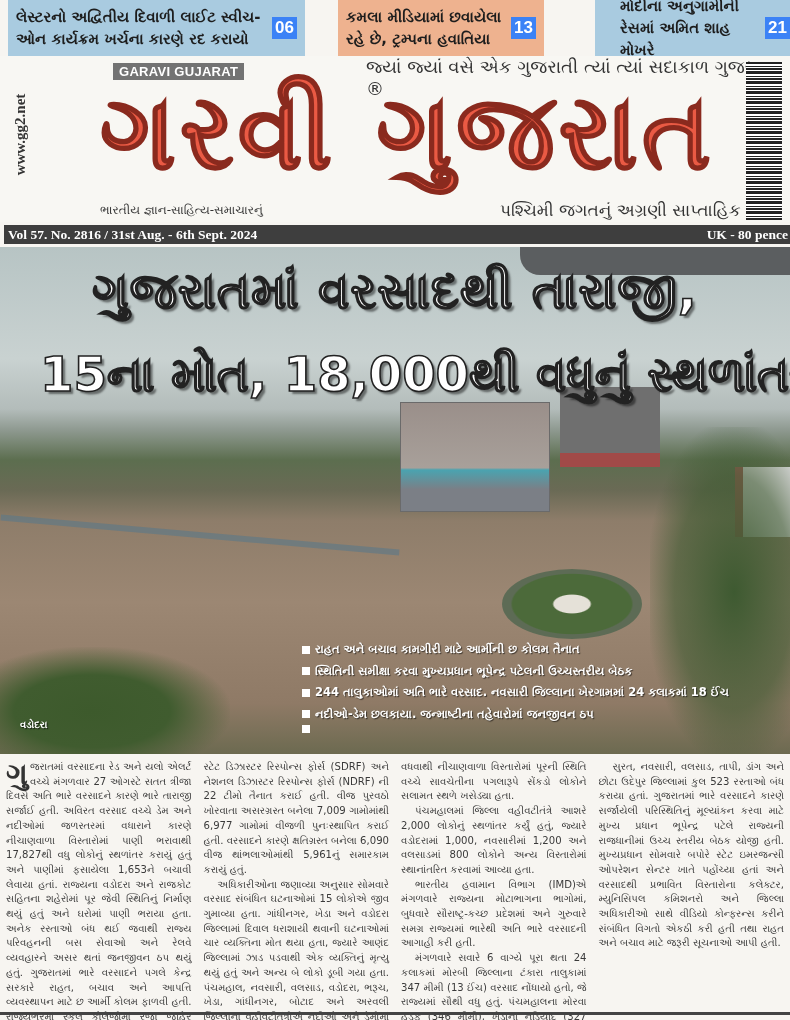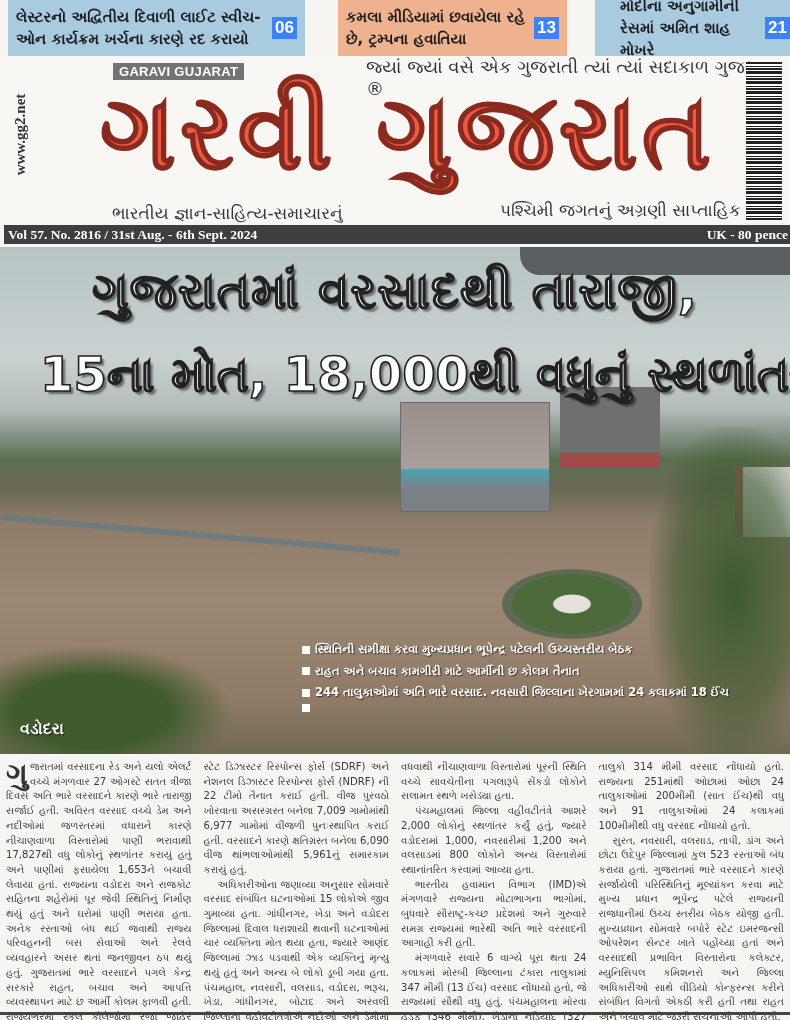--- a/index.html
+++ b/index.html
@@ -5,30 +5,30 @@
   * { box-sizing: border-box; margin: 0; padding: 0; }
   html, body { width: 790px; height: 1020px; overflow: hidden; background: #f7f5f1; }
   body { position: relative; font-family: "DejaVu Sans", sans-serif; color: #222; }
 
   
   .teasers { position: absolute; top: 0; left: 8px; width: 790px; height: 56px; }
   .teaser { position: absolute; top: 0; height: 56px; padding: 4px 8px; display: flex; align-items: center; }
   .teaser .tt { font-family: "DejaVu Sans", sans-serif; font-size: 15px; line-height: 22px; color: #1d1d1d; font-weight: bold; flex: 1; }
   .teaser .pg { background: #3b82f6; color: #fff; font-family: "Liberation Sans", sans-serif; font-weight: bold; font-size: 17px; padding: 1px 3px; margin-left: 4px; }
   .teaser.t1 { left: 0; width: 297px; background: #a9cbe0; }
-  .teaser.t2 { left: 330px; width: 229px; background: #eeb28f; }
+  .teaser.t2 { left: 330px; width: 206px; background: #eeb28f; }
   .teaser.t3 { left: 587px; width: 203px; background: #a9cbe0; padding-left: 25px; }
 
   
   .masthead { position: absolute; top: 56px; left: 0; width: 790px; height: 166px; background: #f8f7f3; }
   .side-url { position: absolute; left: -40px; top: 70px; transform: rotate(-90deg); font-family: "Liberation Serif", serif; font-weight: bold; font-size: 15px; color: #333; width: 120px; text-align: center; }
   .brand-tag { position: absolute; left: 113px; top: 7px; background: #737373; color: #fff; font-family: Liberation Sans, sans-serif; font-weight: bold; font-size: 13px; padding: 1px 6px; letter-spacing: 0.3px; }
   .logo { position: absolute; left: 100px; top: 14px; font-family: "DejaVu Sans", sans-serif; font-weight: bold; font-size: 104px; line-height: 124px; color: #ea5a44; -webkit-text-stroke: 2px #8a2a1e; letter-spacing: 4px; white-space: nowrap; }
   .slogan { position: absolute; left: 366px; top: 0px; font-size: 18px; color: #333; }
-  .tagline-left { position: absolute; left: 112px; top: 147px; font-size: 17px; color: #333; text-align: center; }
+  .tagline-left { position: absolute; left: 100px; top: 147px; font-size: 12px; color: #333; text-align: center; }
   .tagline-right { position: absolute; left: 500px; top: 144px; font-size: 17px; color: #333; }
   .barcode { position: absolute; left: 746px; top: 6px; width: 36px; height: 158px; background: repeating-linear-gradient(0deg, #222 0 2px, #fff 2px 3px, #222 3px 4px, #fff 4px 6px, #222 6px 9px, #fff 9px 10px); }
 
   
   .datebar { position: absolute; top: 225px; left: 4px; width: 790px; height: 19px; background: #3e3e3e; color: #fff; font-family: "Liberation Serif", serif; font-weight: bold; font-size: 13.5px; line-height: 19px; }
   .datebar .vol { position: absolute; left: 4px; }
   .datebar .url { position: absolute; left: 275px; letter-spacing: 2px; font-weight: bold; margin-top: 45px; }
   .datebar .price { position: absolute; right: 6px; }
 
   
@@ -44,21 +44,21 @@
   .hero .roundabout { position: absolute; left: 502px; top: 322px; width: 140px; height: 70px; border-radius: 50%; background: radial-gradient(ellipse, #e5e1d8 0 18%, #4c6a3a 20% 60%, #5d6b55 62%); }
   .hero .water-line { position: absolute; left: 0; top: 285px; width: 400px; height: 6px; background: #5a7888; transform: rotate(5deg); opacity: 0.6; }
 
   .headline { position: absolute; left: 0; width: 790px; text-align: center; font-family: "DejaVu Sans", sans-serif; font-weight: bold; color: #fff; -webkit-text-stroke: 1.6px #222; text-shadow: 3px 3px 2px rgba(0,0,0,0.45); white-space: nowrap; }
   .headline.h1 { top: 10px; font-size: 50px; line-height: 68px; letter-spacing: 1px; }
   .headline.h2 { top: 90px; font-size: 48px; line-height: 74px; margin-left: 32px; }
 
   .bullets { position: absolute; left: 302px; top: 392px; width: 488px; }
   .bullet { display: flex; align-items: center; font-size: 11.5px; font-weight: bold; color: #fff; line-height: 21.5px; text-shadow: 1px 1px 1px rgba(0,0,0,0.6); white-space: nowrap; }
   .bullet .sq { width: 8px; height: 8px; background: #fff; margin-right: 5px; flex: none; }
-  .photo-caption { position: absolute; left: 20px; top: 472px; font-size: 16px; font-weight: bold; color: #fff; text-shadow: 1px 1px 1px rgba(0,0,0,0.7); text-align: center; }
+  .photo-caption { position: absolute; left: 20px; top: 472px; font-size: 10px; font-weight: bold; color: #fff; text-shadow: 1px 1px 1px rgba(0,0,0,0.7); text-align: center; }
 
   
   .cols { position: absolute; top: 760px; left: 0; width: 790px; height: 252px; display: flex; }
   .col { width: 197.5px; padding: 0 6px 0 6px; font-size: 10.1px; line-height: 14.7px; color: #3a3a3a; text-align: justify; }
   .col p { text-indent: 14px; }
   .col p.first { text-indent: 0; }
   .dropcap { float: left; font-size: 30px; line-height: 28px; font-weight: bold; margin-right: 2px; color: #333; }
   .bottom-rule { position: absolute; left: 0; top: 1012px; width: 790px; height: 3px; background: #444; }
 </style>
 </head>
@@ -105,29 +105,33 @@
   <div class="trees-right"></div>
   <div class="trees-left"></div>
   <div class="roundabout"></div>
 
   <div class="headline h1">ગુજરાતમાં વરસાદથી તારાજી,</div>
   <div class="headline h2">15ના મોત, 18,000થી વધુનું સ્થળાંતર</div>
 
   <div class="bullets">
     <div class="bullet">
         <span class="sq"></span>
+        <span>રાહત અને બચાવ કામગીરી માટે આર્મીની છ કોલમ તૈનાત</span>
+      </div>
+    <div class="bullet">
+        <span class="sq"></span>
         <span>સ્થિતિની સમીક્ષા કરવા મુખ્યપ્રધાન ભૂપેન્દ્ર પટેલની ઉચ્ચસ્તરીય બેઠક</span>
       </div>
     <div class="bullet">
         <span class="sq"></span>
-        <span>રાહત અને બચાવ કામગીરી માટે આર્મીની છ કોલમ તૈનાત</span>
+        <span>244 તાલુકાઓમાં અતિ ભારે વરસાદ. નવસારી જિલ્લાના ખેરગામમાં 24 કલાકમાં 18 ઈંચ</span>
       </div>
     <div class="bullet">
         <span class="sq"></span>
-        <span>244 તાલુકાઓમાં અતિ ભારે વરસાદ. નવસારી જિલ્લાના ખેરગામમાં 24 કલાકમાં 18 ઈંચ</span>
+        <span>નદીઓ-ડેમ છલકાયા. જન્માષ્ટીના તહેવારોમાં જનજીવન ઠપ</span>
       </div>
     <div class="bullet">
         <span class="sq"></span>
       </div>
   </div>
 
   <div class="photo-caption">વડોદરા</div>
 </div>
 
 <div class="cols">
@@ -139,18 +143,17 @@
     <p class="first">સ્ટેટ ડિઝાસ્ટર રિસ્પોન્સ ફોર્સ (SDRF) અને નેશનલ ડિઝાસ્ટર રિસ્પોન્સ ફોર્સ (NDRF) ની 22 ટીમો તૈનાત કરાઈ હતી. વીજ પુરવઠો ખોરવાતા અસરગ્રસ્ત બનેલા 7,009 ગામોમાંથી 6,977 ગામોમાં વીજળી પુનઃસ્થાપિત કરાઈ હતી. વરસાદને કારણે ક્ષતિગ્રસ્ત બનેલા 6,090 વીજ થાંભલાઓમાંથી 5,961નું સમારકામ કરાયું હતું.</p>
     <p>અધિકારીઓના જણાવ્યા અનુસાર સોમવારે વરસાદ સંબંધિત ઘટનાઓમાં 15 લોકોએ જીવ ગુમાવ્યા હતા. ગાંધીનગર, ખેડા અને વડોદરા જિલ્લામાં દિવાલ ધરાશાયી થવાની ઘટનાઓમાં ચાર વ્યક્તિના મોત થયા હતા, જ્યારે આણંદ જિલ્લામાં ઝાડ પડવાથી એક વ્યક્તિનું મૃત્યુ થયું હતું અને અન્ય બે લોકો ડૂબી ગયા હતા. પંચમહાલ, નવસારી, વલસાડ, વડોદરા, ભરૂચ, ખેડા, ગાંધીનગર, બોટાદ અને અરવલી જિલ્લાના વહીવટીતંત્રોએ નદીઓ અને ડેમોમાં પાણીનું સ્તર</p>
   </div>
   <div class="col">
     <p class="first">વધવાથી નીચાણવાળા વિસ્તારોમાં પૂરની સ્થિતિ વચ્ચે સાવચેતીના પગલારૂપે સેંકડો લોકોને સલામત સ્થળે ખસેડ્યા હતા.</p>
     <p>પંચમહાલમાં જિલ્લા વહીવટીતંત્રે આશરે 2,000 લોકોનું સ્થળાંતર કર્યું હતું, જ્યારે વડોદરામાં 1,000, નવસારીમાં 1,200 અને વલસાડમાં 800 લોકોને અન્ય વિસ્તારોમાં સ્થાનાંતરિત કરવામાં આવ્યા હતા.</p>
     <p>ભારતીય હવામાન વિભાગ (IMD)એ મંગળવારે રાજ્યના મોટાભાગના ભાગોમાં, બુધવારે સૌરાષ્ટ્ર-કચ્છ પ્રદેશમાં અને ગુરુવારે સમગ્ર રાજ્યમાં ભારેથી અતિ ભારે વરસાદની આગાહી કરી હતી.</p>
     <p>મંગળવારે સવારે 6 વાગ્યે પૂરા થતા 24 કલાકમાં મોરબી જિલ્લાના ટંકારા તાલુકામાં 347 મીમી (13 ઈંચ) વરસાદ નોંધાયો હતો, જે રાજ્યમાં સૌથી વધુ હતું. પંચમહાલના મોરવા હડફ (346 મીમી), ખેડાના નડિયાદ (327 મીમી), આણંદના બોરસદ 318 મીમી, વડોદરા તાલુકામાં 316 અને આણંદ</p>
   </div>
   <div class="col">
-    <p class="first">તાલુકો 314 મીમી વરસાદ નોંધાયો હતો. રાજ્યના 251માંથી ઓછામાં ઓછા 24 તાલુકાઓમાં 200મીમી (સાત ઈંચ)થી વધુ અને 91 તાલુકાઓમાં 24 કલાકમાં 100મીમીથી વધુ વરસાદ નોંધાયો હતો.</p>
     <p>સુરત, નવસારી, વલસાડ, તાપી, ડાંગ અને છોટા ઉદેપુર જિલ્લામાં કુલ 523 રસ્તાઓ બંધ કરાયા હતાં. ગુજરાતમાં ભારે વરસાદને કારણે સર્જાયેલી પરિસ્થિતિનું મૂલ્યાંકન કરવા માટે મુખ્ય પ્રધાન ભૂપેન્દ્ર પટેલે રાજ્યની રાજધાનીમાં ઉચ્ચ સ્તરીય બેઠક યોજી હતી. મુખ્યપ્રધાન સોમવારે બપોરે સ્ટેટ ઇમરજન્સી ઓપરેશન સેન્ટર ખાતે પહોંચ્યા હતાં અને વરસાદથી પ્રભાવિત વિસ્તારોના કલેક્ટર, મ્યુનિસિપલ કમિશનરો અને જિલ્લા અધિકારીઓ સાથે વીડિયો કોન્ફરન્સ કરીને સંબંધિત વિગતો એકઠી કરી હતી તથા રાહત અને બચાવ માટે જરૂરી સૂચનાઓ આપી હતી.</p>
 
   </div>
 </div>
 <div class="bottom-rule"></div>
 
 </body></html>

